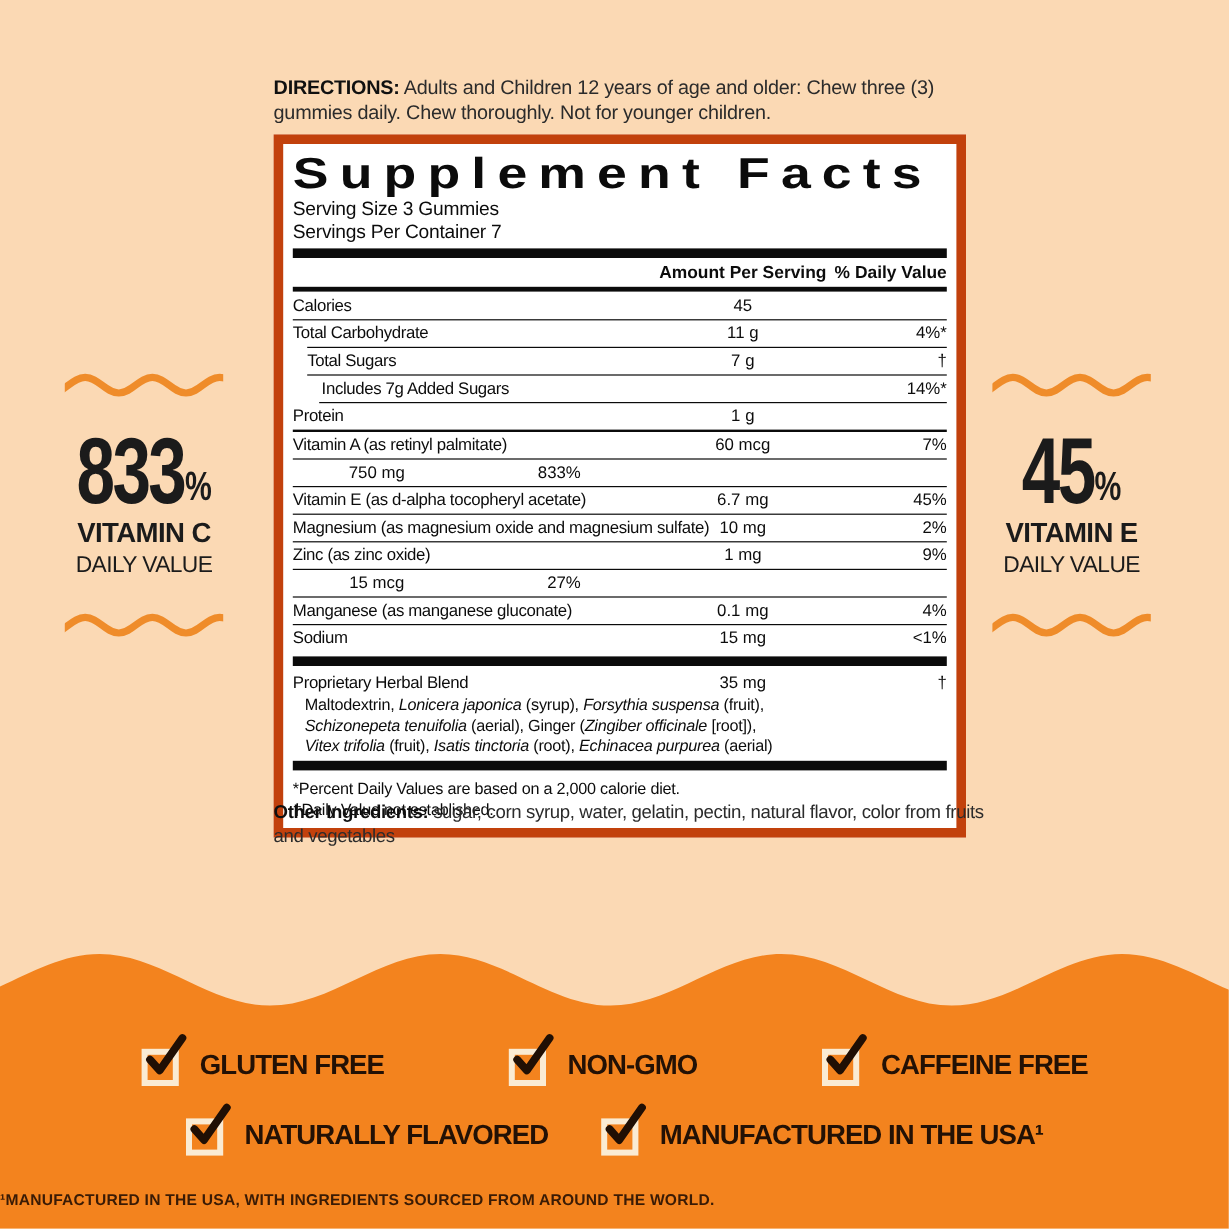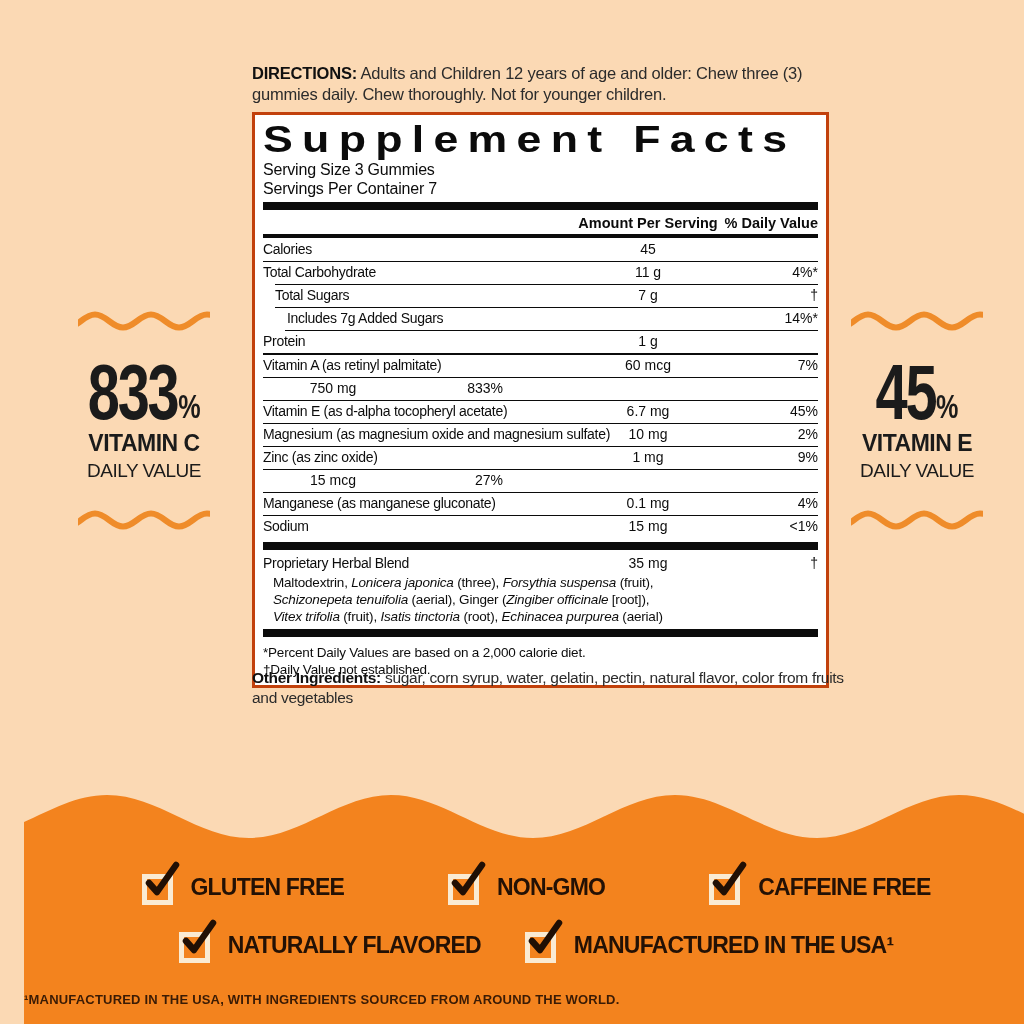--- a/index.html
+++ b/index.html
@@ -2,28 +2,28 @@
 <html style="--bg: #FBD9B4; --orange: #F3831E; --squiggle: #EF8C2A; --cream: #FAEBD3;"><head>
 <meta charset="utf-8">
 <style>
   :root{
     --bg:#FBD9B4; --orange:#F3831E; --squiggle:#EF8C2A;
     --ink:#0c0c0c; --brown:#2A1507; --cream:#FAEBD3;
   }
   *{margin:0;padding:0;box-sizing:border-box;}
   html,body{width:1024px;height:1024px;}
   body{font-family:"Liberation Sans",sans-serif;background:var(--bg);position:relative;overflow:hidden;}
-  .page{position:absolute;inset:0;margin-left:24px;}
+  .page{position:absolute;inset:0;}
 
   
   .directions{position:absolute;left:228px;top:63px;width:585px;font-size:16.5px;line-height:21px;color:#2b2b2b;letter-spacing:-0.2px;}
   .directions b{color:#101010;}
 
   
-  .sf-box{position:absolute;left:228px;top:112px;width:577px;background:#fff;border:3px solid #c2410c;padding:5px 8px 7px 8px;color:var(--ink);}
+  .sf-box{position:absolute;left:228px;top:112px;width:577px;background:#fff;border:8px solid #c2410c;padding:5px 8px 7px 8px;color:var(--ink);}
   .sf-title{display:inline-block;font-size:36px;font-weight:bold;letter-spacing:7.5px;transform:scaleX(1.24);transform-origin:left center;white-space:nowrap;line-height:40px;color:#0b0b0b;}
   .sf-serving{font-size:16px;line-height:19px;letter-spacing:-0.2px;}
   .sep{background:#0b0b0b;}
   .s-thick{height:8px;margin:4px 0 3px 0;}
   .s-med{height:4px;margin:1px 0;}
   .s-med2{height:2.5px;margin:0;}
   .s-thin{height:1.5px;}
   .s-i1{height:1.5px;margin-left:12px;}
   .s-i2{height:1.5px;margin-left:22px;}
   .frow{display:flex;align-items:flex-start;line-height:21.5px;font-size:14px;}
@@ -175,21 +175,21 @@
     </div>
 
     <div class="sep s-thick"></div>
 
     <div class="frow">
       <span class="nm">Proprietary Herbal Blend</span>
       <span class="amt">35 mg</span>
       <span class="dvv">†</span>
     </div>
     <div class="blend-lines">
-        <div><span>Maltodextrin, </span><span class="it">Lonicera japonica</span><span> (three), </span><span class="it">Forsythia suspensa</span><span> (fruit),</span></div>
+        <div><span>Maltodextrin, </span><span class="it">Lonicera japonica</span><span> (syrup), </span><span class="it">Forsythia suspensa</span><span> (fruit),</span></div>
         <div><span class="it">Schizonepeta tenuifolia</span><span> (aerial), Ginger (</span><span class="it">Zingiber officinale</span><span> [root]),</span></div>
         <div><span class="it">Vitex trifolia</span><span> (fruit), </span><span class="it">Isatis tinctoria</span><span> (root), </span><span class="it">Echinacea purpurea</span><span> (aerial)</span></div>
       </div>
 
     <div class="sep s-thick"></div>
 
     <div class="footnotes">
       <div>*Percent Daily Values are based on a 2,000 calorie diet.</div>
       <div>†Daily Value not established.</div>
     </div>

